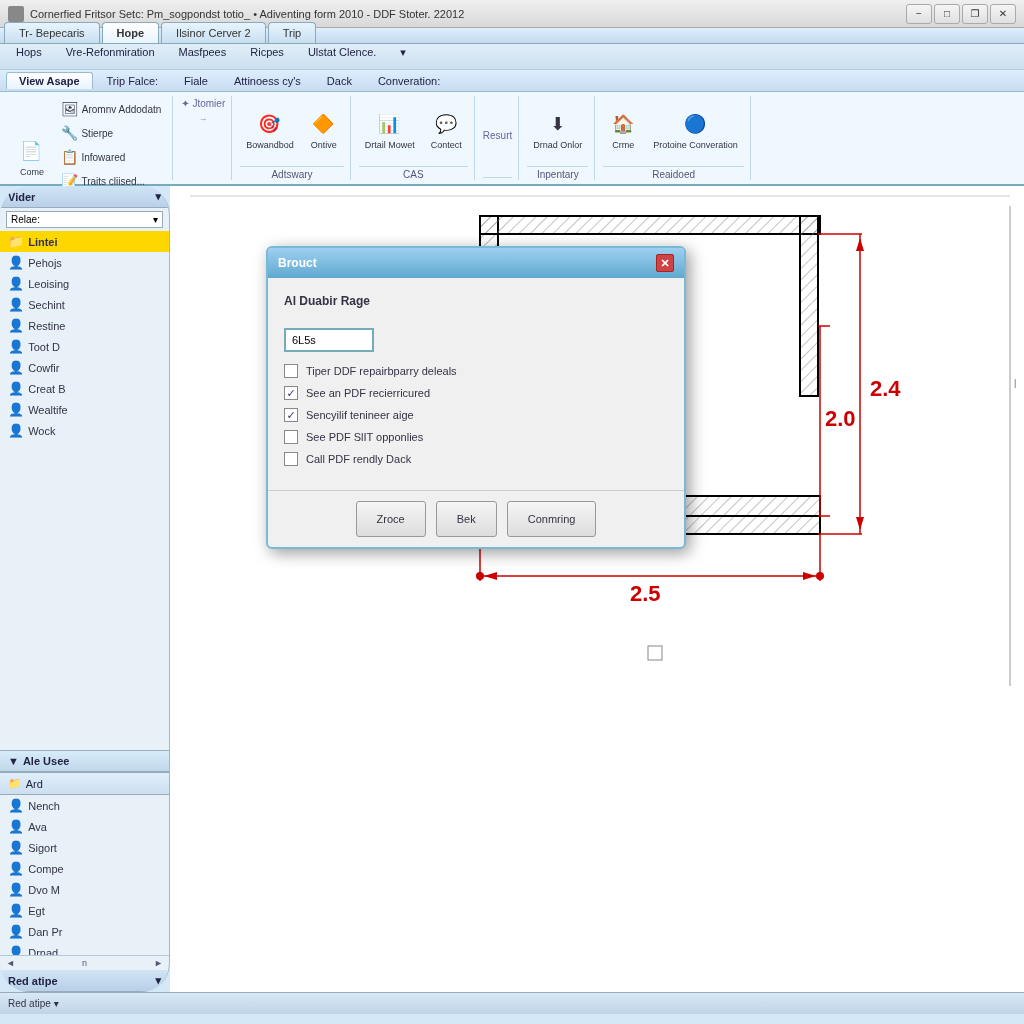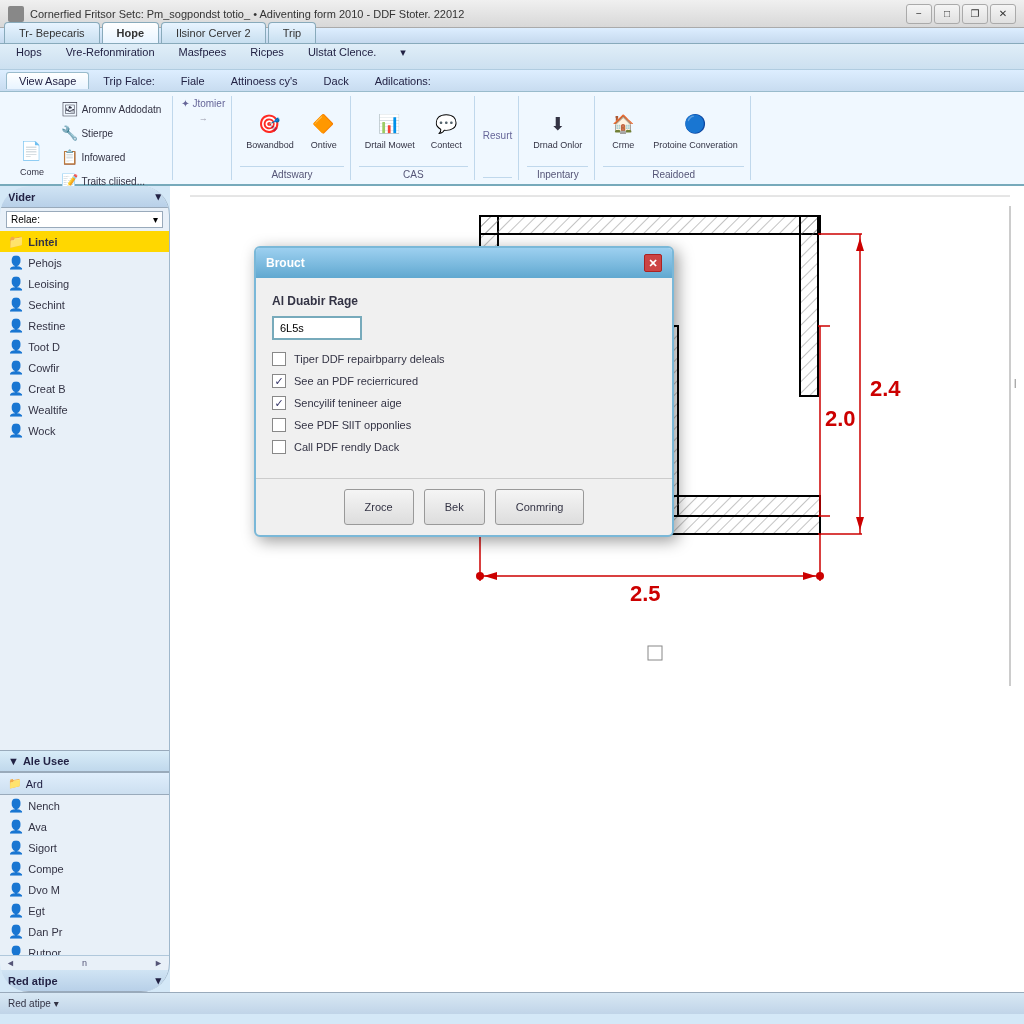--- a/index.html
+++ b/index.html
@@ -89,20 +89,21 @@
       padding: 2px 12px;
       font-size: 11px;
       cursor: pointer;
       color: #224;
       border-radius: 3px 3px 0 0;
     }
     .ribbon-tab.active {
       background: linear-gradient(to bottom, #ffffff, #e8f4ff);
       border: 1px solid #9bc;
       border-bottom: none;
+      font-weight: bold;
     }
     #ribbon-content {
       height: 92px;
       display: flex;
       align-items: stretch;
       padding: 4px 6px;
       gap: 2px;
       background: #f0f8ff;
     }
     .ribbon-group {
@@ -249,21 +250,21 @@
 
     
     #dialog-overlay {
       position: absolute;
       top: 0; left: 0; right: 0; bottom: 0;
       z-index: 100;
     }
     #dialog {
       position: absolute;
       top: 60px;
-      left: 84px;
+      left: 96px;
       width: 420px;
       background: #f0f0f0;
       border: 2px solid #7ab8d8;
       border-radius: 6px;
       box-shadow: 4px 4px 16px rgba(0,0,0,0.4);
       overflow: hidden;
     }
     #dialog-titlebar {
       background: linear-gradient(to bottom, #9dd0f0, #60a8d0);
       padding: 6px 10px;
@@ -284,21 +285,21 @@
       font-size: 11px;
       color: white;
     }
     #dialog-body {
       padding: 16px;
     }
     .dialog-subtitle {
       font-size: 12px;
       font-weight: bold;
       color: #334;
-      margin-bottom: 8px;
+      margin-bottom: 20px;
     }
     .dialog-input {
       border: 2px solid #7ab;
       background: white;
       padding: 4px 6px;
       font-size: 11px;
       width: 90px;
       margin-bottom: 12px;
     }
     .dialog-checkbox-item {
@@ -367,21 +368,21 @@
     <button class="ribbon-top-btn">Ricpes</button>
     <button class="ribbon-top-btn">Ulstat Clence.</button>
     <button class="ribbon-top-btn">▾</button>
   </div>
   <div id="ribbon-tabs">
     <div class="ribbon-tab active">View Asape</div>
     <div class="ribbon-tab">Trip Falce:</div>
     <div class="ribbon-tab">Fiale</div>
     <div class="ribbon-tab">Attinoess cy's</div>
     <div class="ribbon-tab">Dack</div>
-    <div class="ribbon-tab">Adilcations:</div>
+    <div class="ribbon-tab">Converation:</div>
   </div>
   <div id="ribbon-content">
 
     <div class="ribbon-group">
       <div class="ribbon-group-inner">
         <button class="ribbon-btn">
           <div class="icon">📄</div>
           <span>Come</span>
         </button>
         <div style="display:flex;flex-direction:column;gap:2px;">
@@ -562,21 +563,21 @@
       <div class="sidebar-item">
         <span class="si-icon">👤</span>
         <span>Egt</span>
       </div>
       <div class="sidebar-item">
         <span class="si-icon">👤</span>
         <span>Dan Pr</span>
       </div>
       <div class="sidebar-item">
         <span class="si-icon">👤</span>
-        <span>Rutpor</span>
+        <span>Drnad</span>
       </div>
     </div>
 
     <div style="display:flex;align-items:center;padding:2px 6px;font-size:9px;color:#557;border-top:1px solid #b0c8dc;">
       <span>◄</span>
       <span style="flex:1;text-align:center;">n</span>
       <span>►</span>
     </div>
     <div class="sidebar-section-header" style="margin-top:auto;">
       <span>Red atipe</span>

